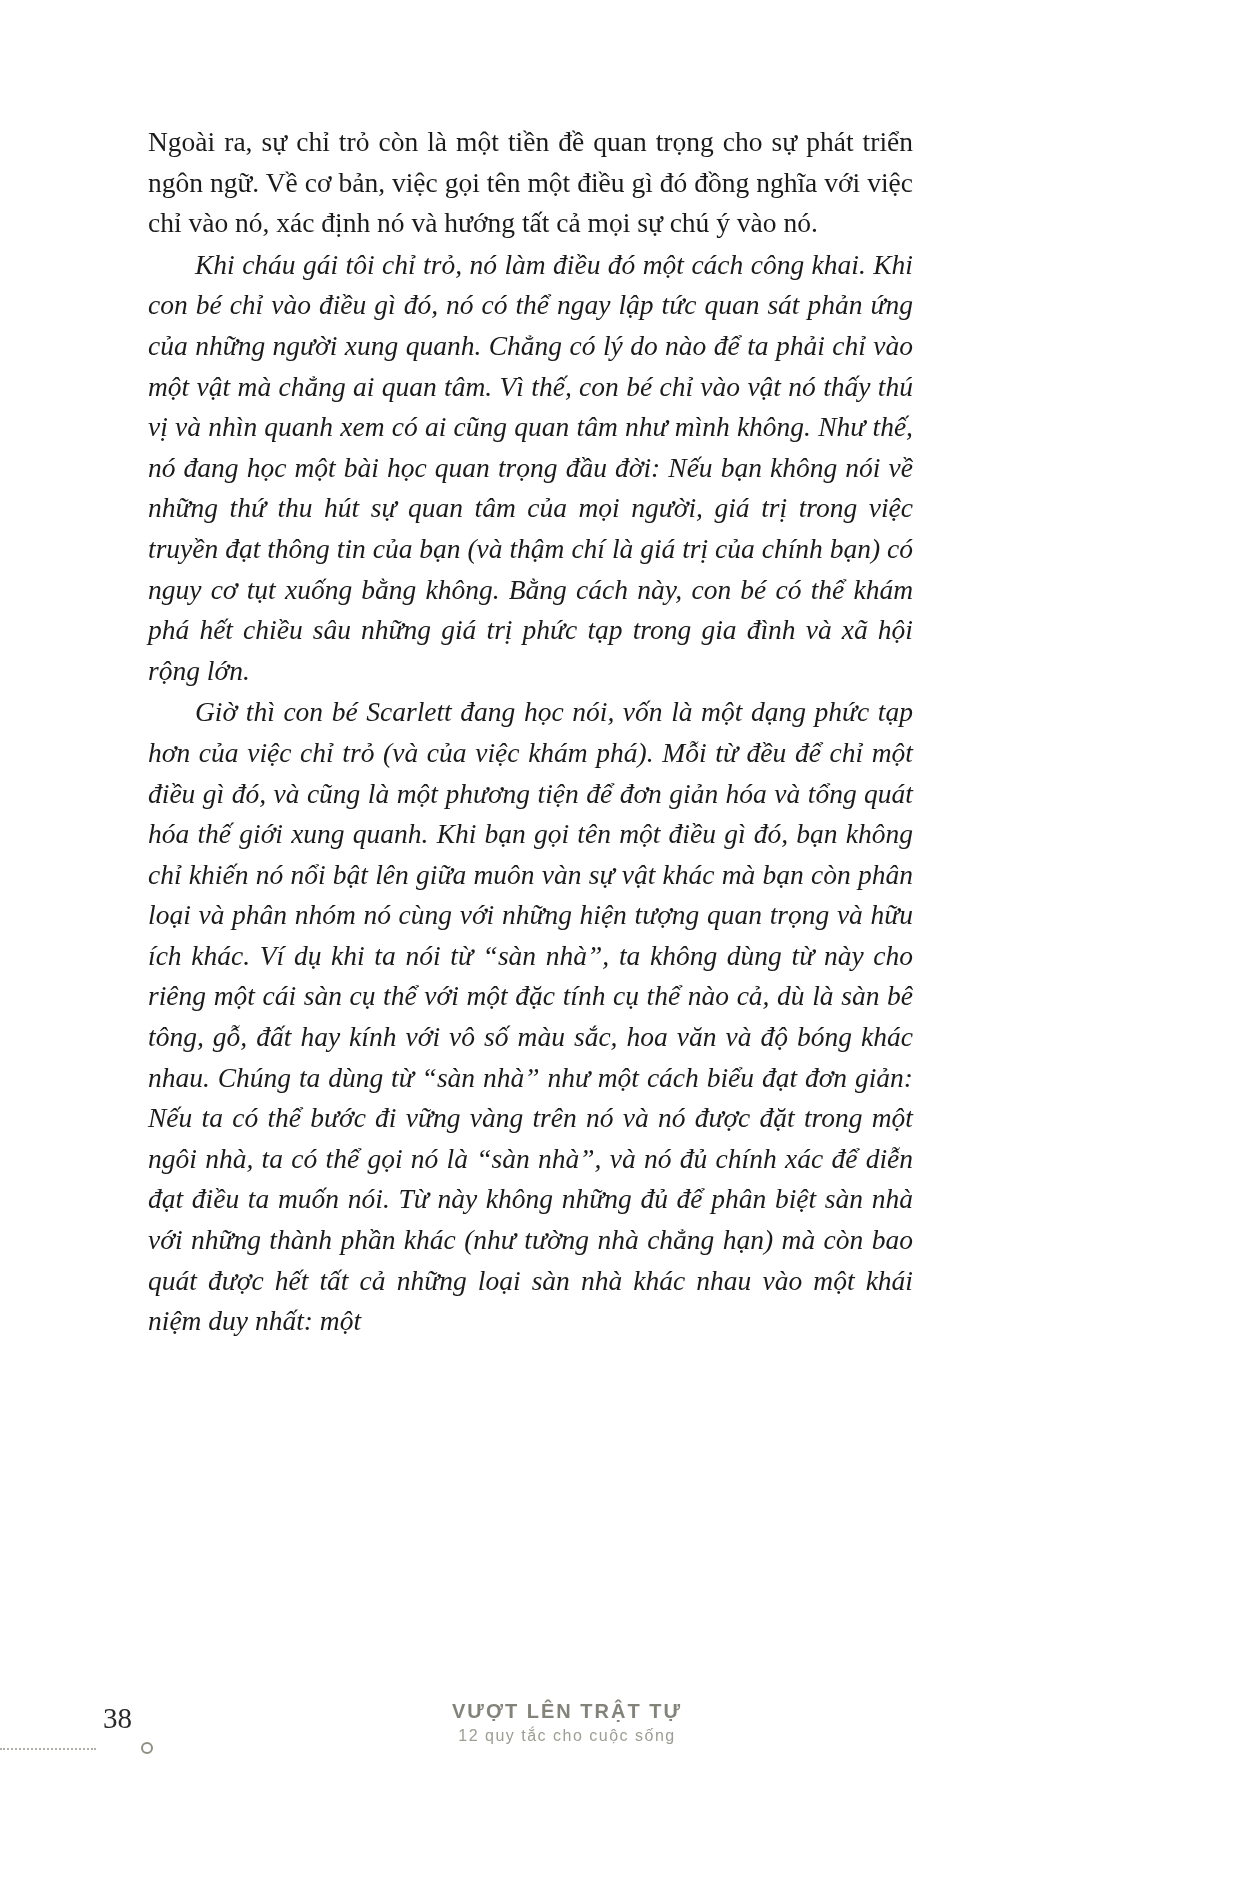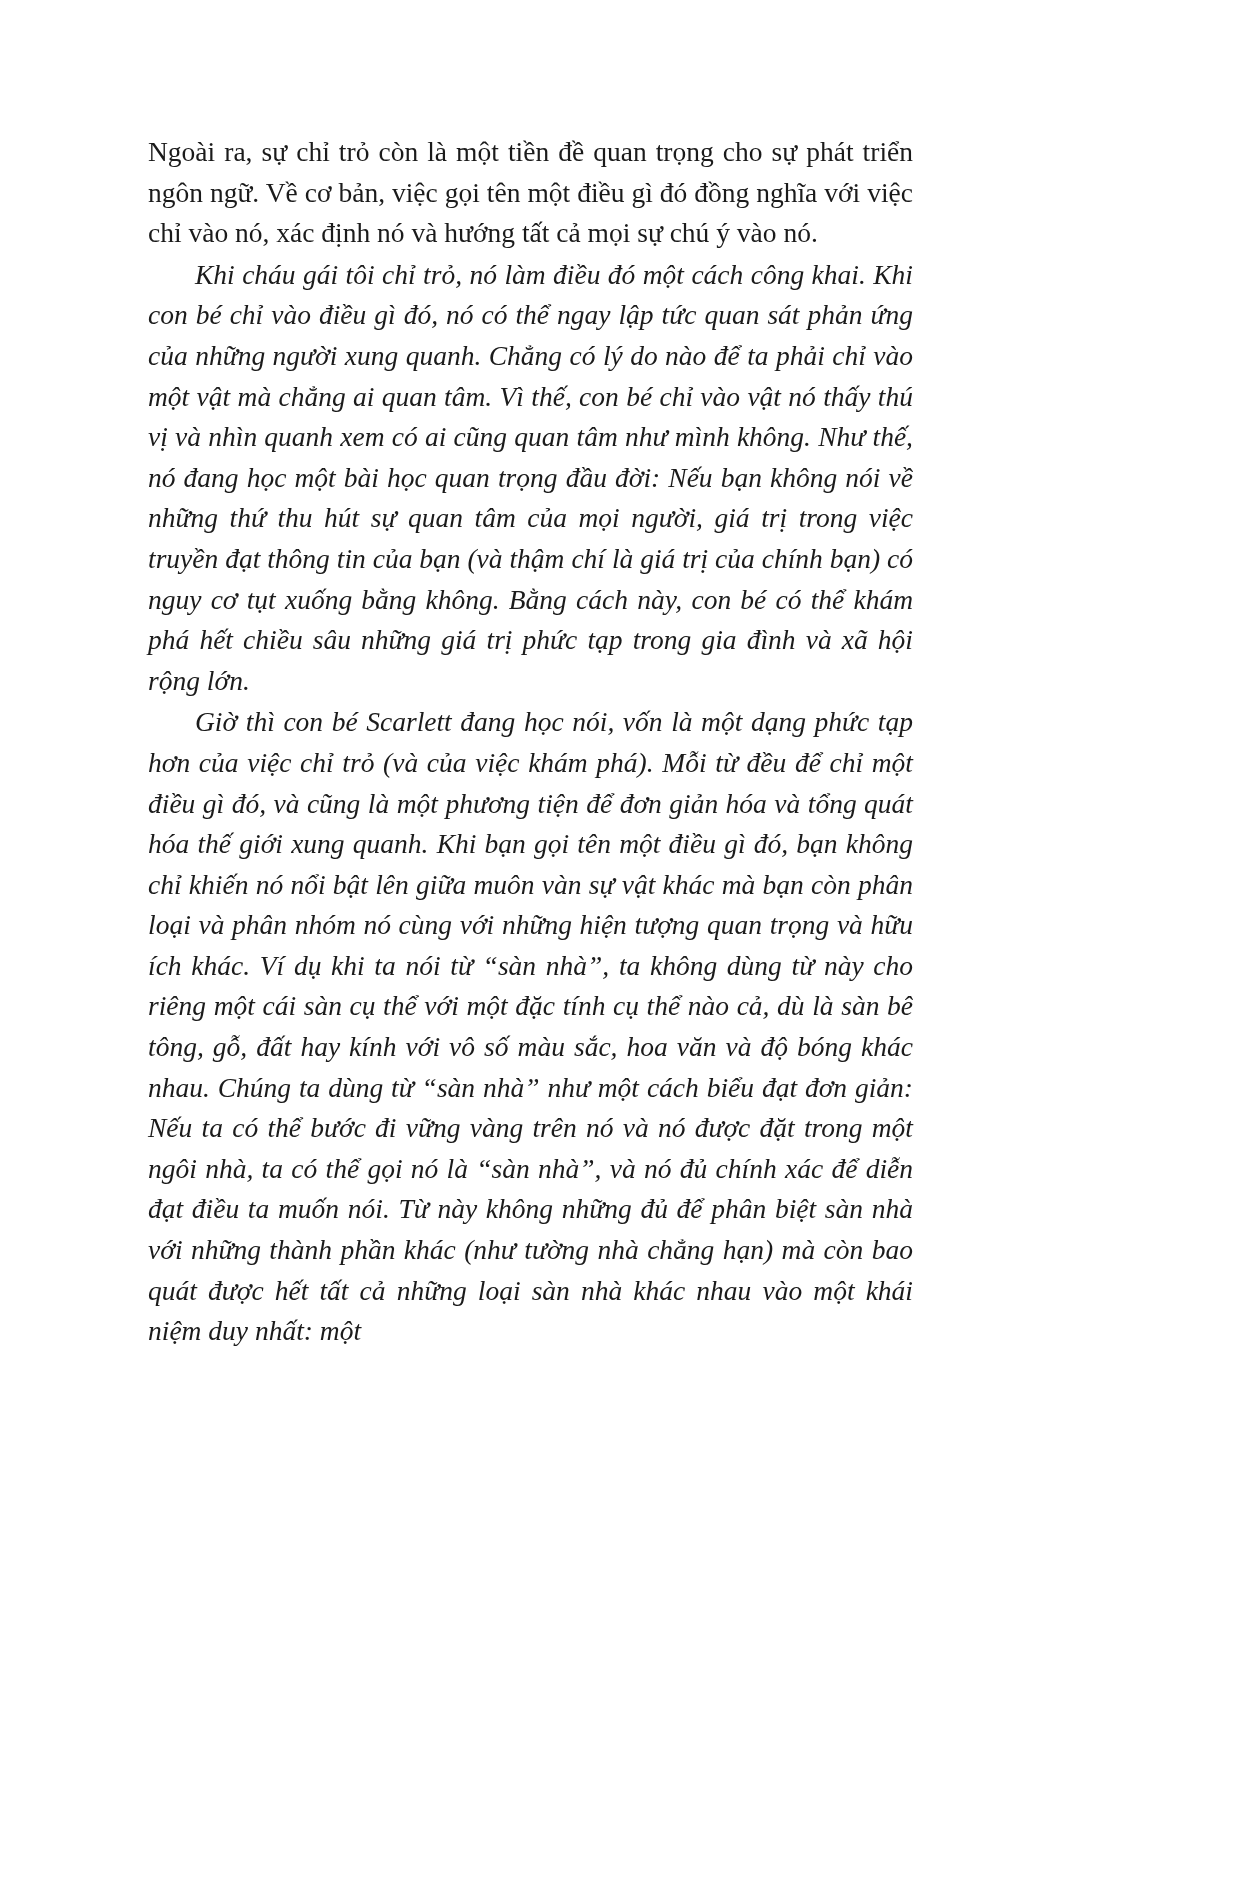--- a/index.html
+++ b/index.html
@@ -11,21 +11,21 @@
     position: relative;
     width: 1245px;
     height: 1898px;
     margin: 0 auto;
     background: #ffffff;
     overflow: hidden;
   }
   .content {
     position: absolute;
     left: 148px;
-    top: 132px;
+    top: 122px;
     width: 765px;
     font-family: "Liberation Serif", "DejaVu Serif", serif;
     font-size: 27.5px;
     line-height: 40.6px;
     color: #1b1b1b;
     text-align: justify;
   }
   .para {
     margin: 0 0 1px 0;
   }
@@ -94,14 +94,23 @@
 <body>
 
 <div class="page">
 
   <div class="content">
     <p class="para">Ngoài ra, sự chỉ trỏ còn là một tiền đề quan trọng cho sự phát triển ngôn ngữ. Về cơ bản, việc gọi tên một điều gì đó đồng nghĩa với việc chỉ vào nó, xác định nó và hướng tất cả mọi sự chú ý vào nó.</p>
     <p class="para indent">Khi cháu gái tôi chỉ trỏ, nó làm điều đó một cách công khai. Khi con bé chỉ vào điều gì đó, nó có thể ngay lập tức quan sát phản ứng của những người xung quanh. Chẳng có lý do nào để ta phải chỉ vào một vật mà chẳng ai quan tâm. Vì thế, con bé chỉ vào vật nó thấy thú vị và nhìn quanh xem có ai cũng quan tâm như mình không. Như thế, nó đang học một bài học quan trọng đầu đời: Nếu bạn không nói về những thứ thu hút sự quan tâm của mọi người, giá trị trong việc truyền đạt thông tin của bạn (và thậm chí là giá trị của chính bạn) có nguy cơ tụt xuống bằng không. Bằng cách này, con bé có thể khám phá hết chiều sâu những giá trị phức tạp trong gia đình và xã hội rộng lớn.</p>
     <p class="para indent">Giờ thì con bé Scarlett đang học nói, vốn là một dạng phức tạp hơn của việc chỉ trỏ (và của việc khám phá). Mỗi từ đều để chỉ một điều gì đó, và cũng là một phương tiện để đơn giản hóa và tổng quát hóa thế giới xung quanh. Khi bạn gọi tên một điều gì đó, bạn không chỉ khiến nó nổi bật lên giữa muôn vàn sự vật khác mà bạn còn phân loại và phân nhóm nó cùng với những hiện tượng quan trọng và hữu ích khác. Ví dụ khi ta nói từ “sàn nhà”, ta không dùng từ này cho riêng một cái sàn cụ thể với một đặc tính cụ thể nào cả, dù là sàn bê tông, gỗ, đất hay kính với vô số màu sắc, hoa văn và độ bóng khác nhau. Chúng ta dùng từ “sàn nhà” như một cách biểu đạt đơn giản: Nếu ta có thể bước đi vững vàng trên nó và nó được đặt trong một ngôi nhà, ta có thể gọi nó là “sàn nhà”, và nó đủ chính xác để diễn đạt điều ta muốn nói. Từ này không những đủ để phân biệt sàn nhà với những thành phần khác (như tường nhà chẳng hạn) mà còn bao quát được hết tất cả những loại sàn nhà khác nhau vào một khái niệm duy nhất: một</p>
   </div>
 
+  <div class="footer">
+    <div class="page-number">38</div>
+    <div class="dotted-line"></div>
+    <div class="circle-ornament"></div>
+    <div class="footer-center">
+      <div class="book-title">VƯỢT LÊN TRẬT TỰ</div>
+      <div class="book-subtitle">12 quy tắc cho cuộc sống</div>
+    </div>
+  </div>
 
 </div>
 
 </body></html>

